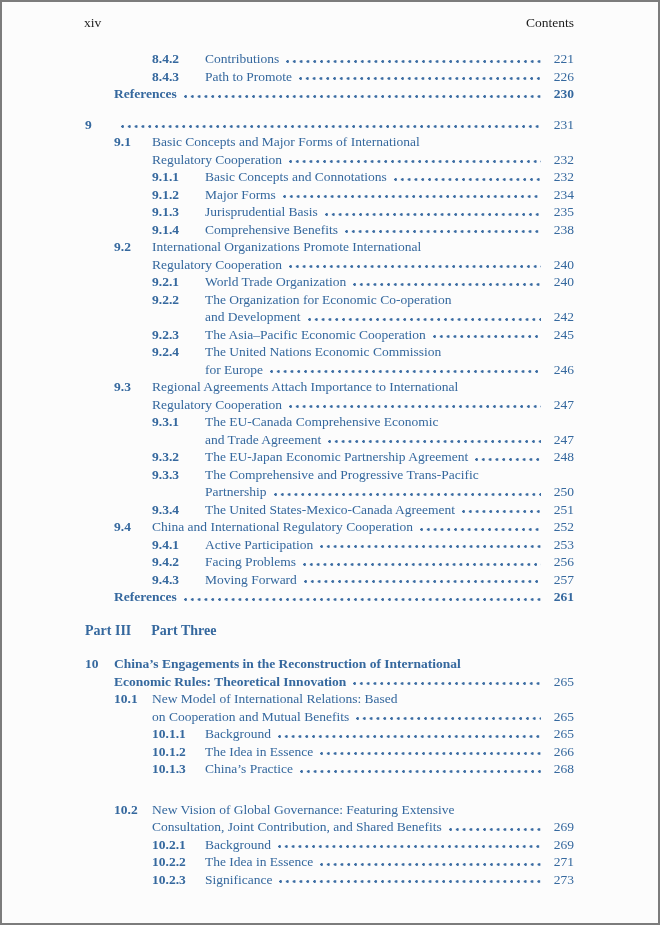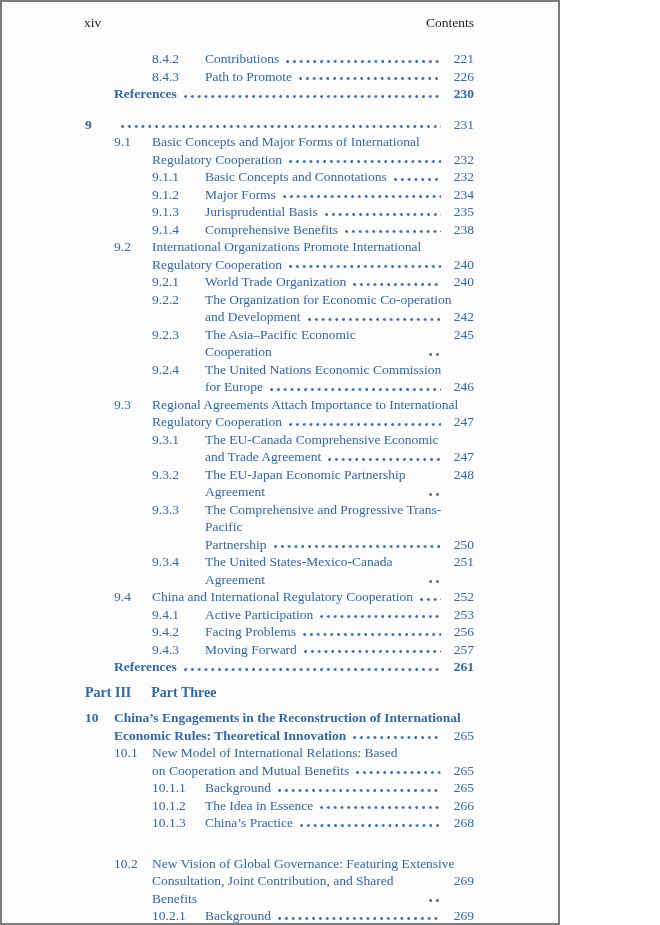--- a/index.html
+++ b/index.html
@@ -4,56 +4,56 @@
 <style>
   * { box-sizing: border-box; margin: 0; padding: 0; }
   html, body {
     width: 660px; height: 925px;
     background: #ffffff;
     font-family: "Liberation Serif", "DejaVu Serif", serif;
   }
   .page {
     position: absolute;
     left: 0; top: 0;
-    width: 560px; height: 925px;
+    width: 660px; height: 925px;
     background: #fcfcfc;
     border: 2px solid #7c7c7c;
     padding: 12px 84px 0 82px;
     overflow: hidden;
   }
   .header {
     display: flex;
     justify-content: space-between;
     align-items: baseline;
     color: #1e1e1e;
     font-size: 13.5px;
     line-height: 18px;
   }
   .toc {
     margin-top: 18px;
     color: #35689e;
     font-size: 13.5px;
     line-height: 17.5px;
   }
   .row { display: flex; }
-  .rnum { flex: 0 0 auto; }
+  .rnum { flex: 0 0 auto; font-weight: bold; }
   .block { flex: 1 1 auto; min-width: 0; }
   .t-chapter { padding-left: 1px; }
   .t-chapter .rnum { flex-basis: 29px; }
   .t-section { padding-left: 30px; }
   .t-section .rnum { flex-basis: 38px; }
   .t-subsection { padding-left: 68px; }
   .t-subsection .rnum { flex-basis: 53px; }
   .t-references { padding-left: 30px; font-weight: bold; }
   .t-part { padding-left: 1px; font-size: 14px; }
   .t-part .rnum { flex-basis: auto; margin-right: 20px; }
   .t-chapter .rnum, .t-chapter .ttext, .t-chapter .contline,
   .t-part .rnum, .t-part .ttext { font-weight: bold; }
   .gap-lg { margin-top: 13px; }
-  .gap-xl { margin-top: 8px; }
+  .gap-xl { margin-top: 16px; }
   .gap-sm { margin-top: 23px; }
   .contline { display: block; }
   .lastline { display: flex; align-items: flex-start; }
   .ttext { flex: 0 1 auto; }
   .leader {
     flex: 1 1 auto;
     min-width: 12px;
     height: 5px;
     align-self: flex-end;
     margin: 0 9px 4px 7px;

